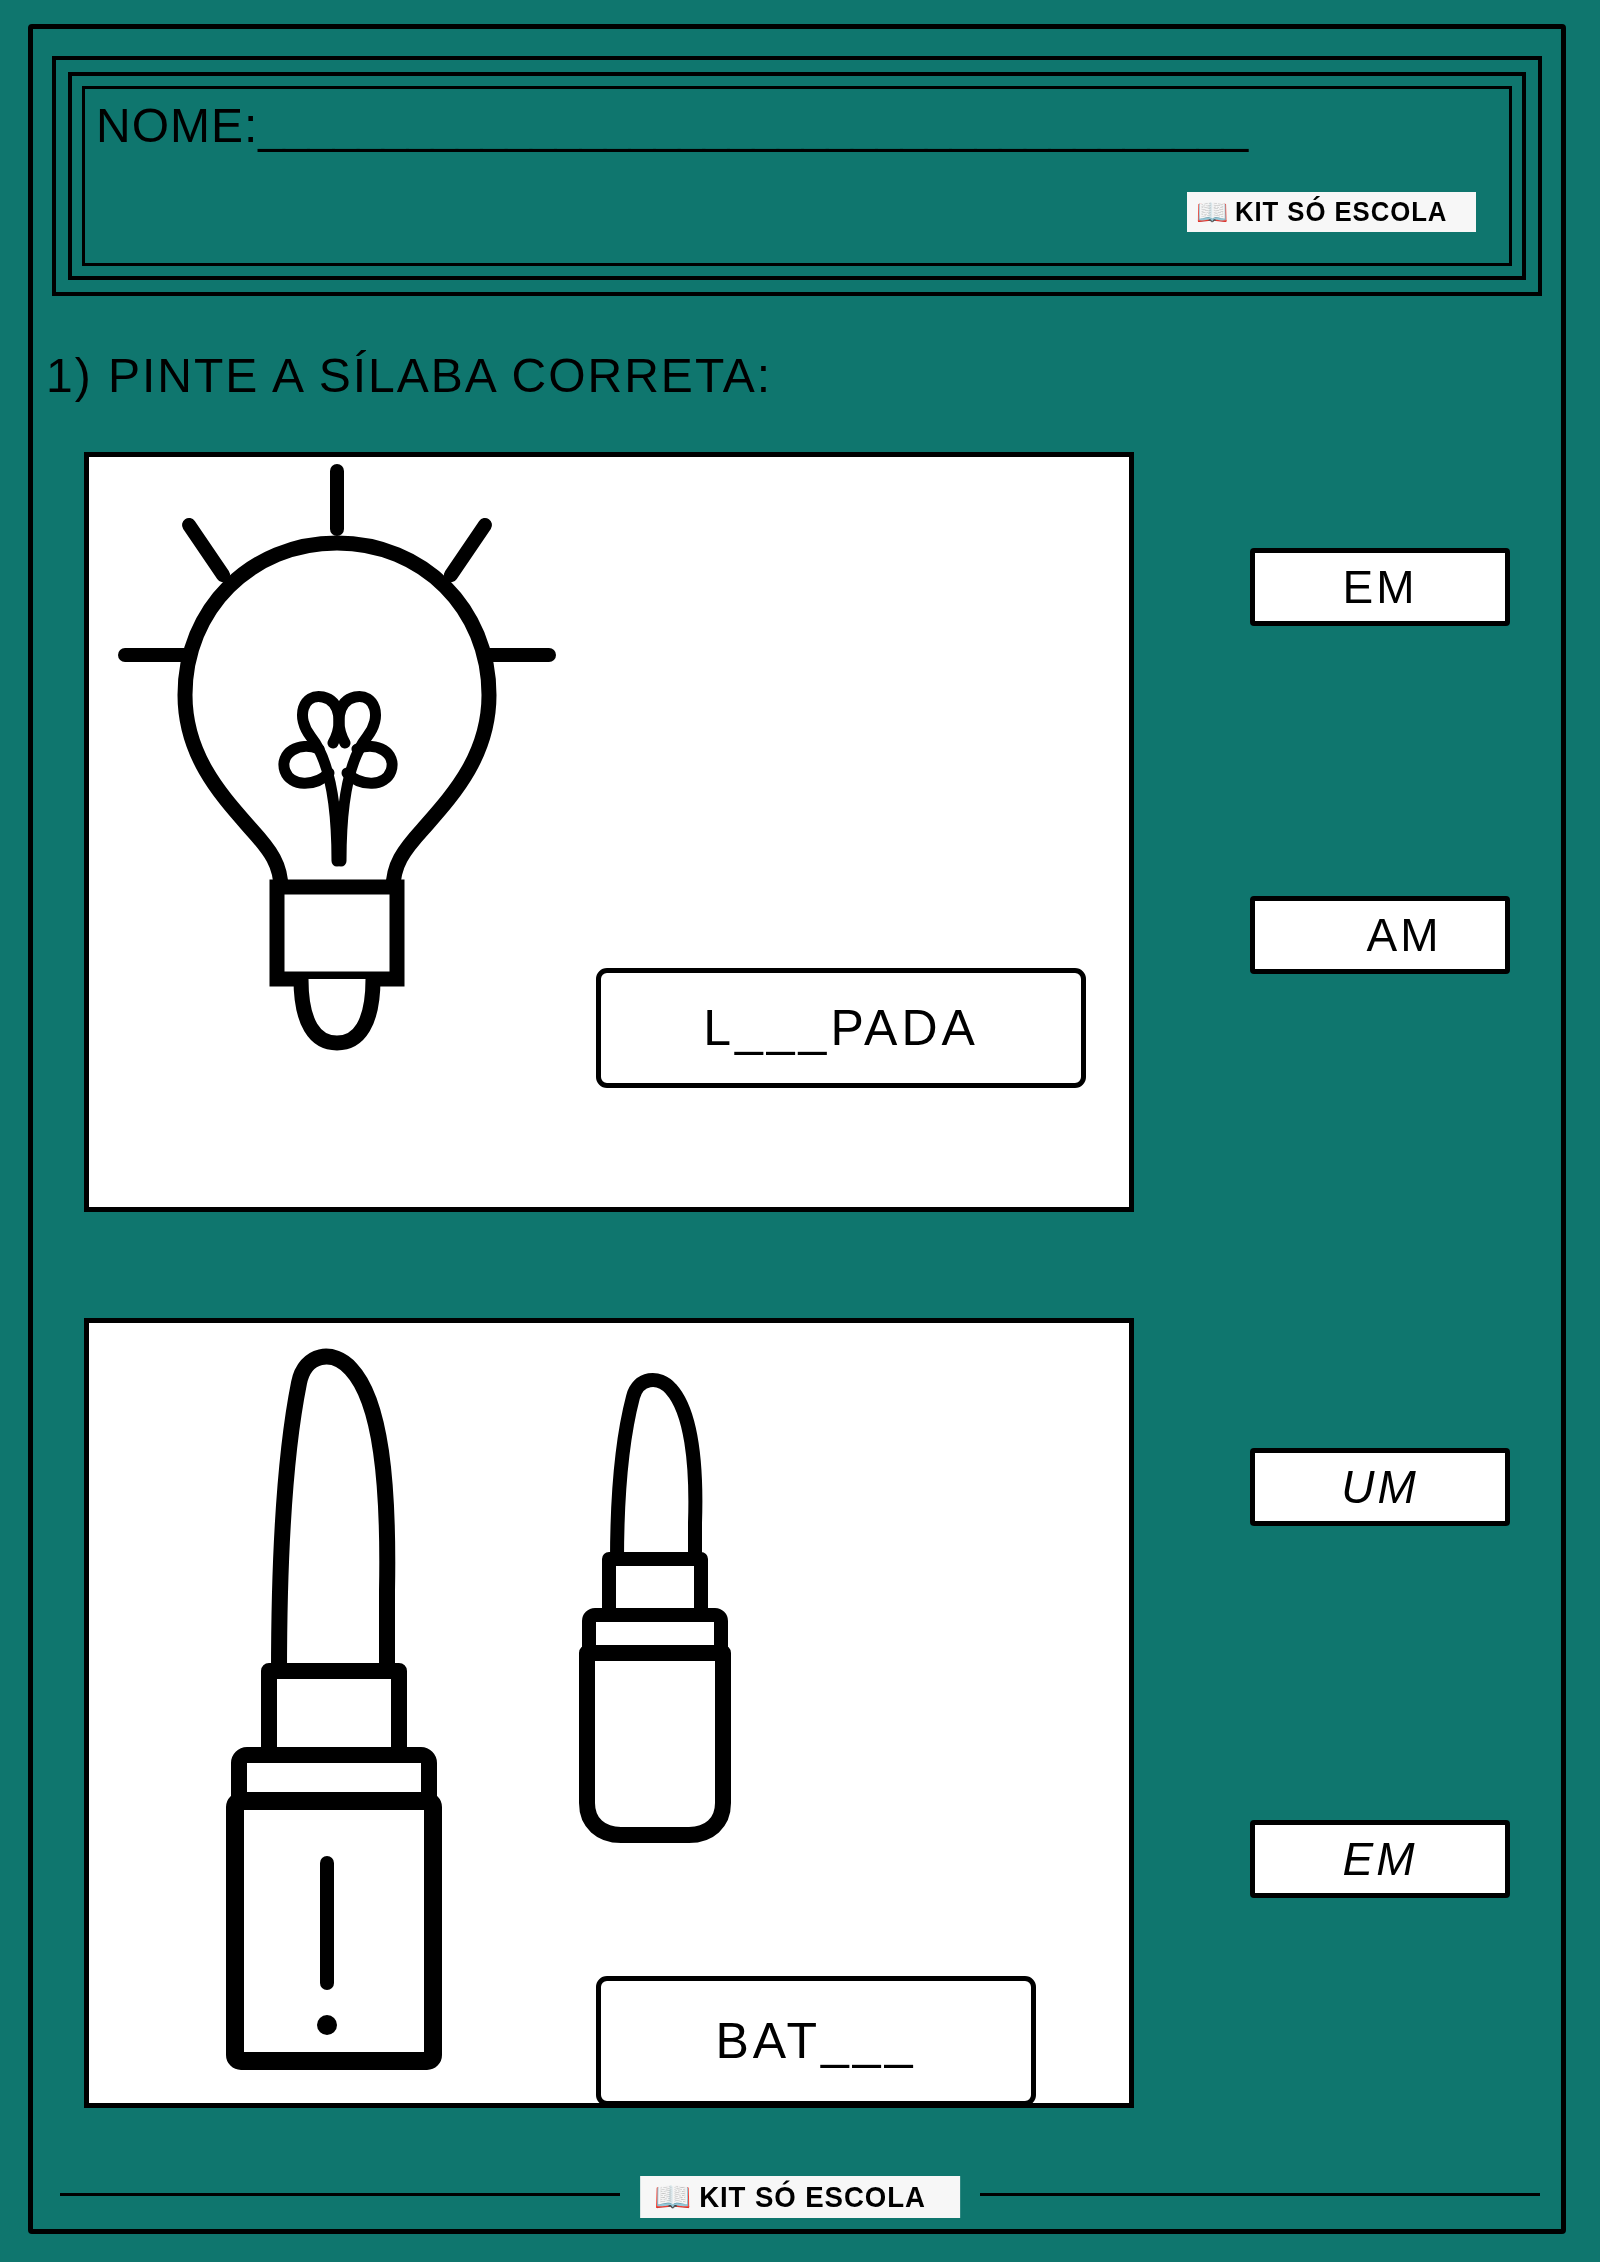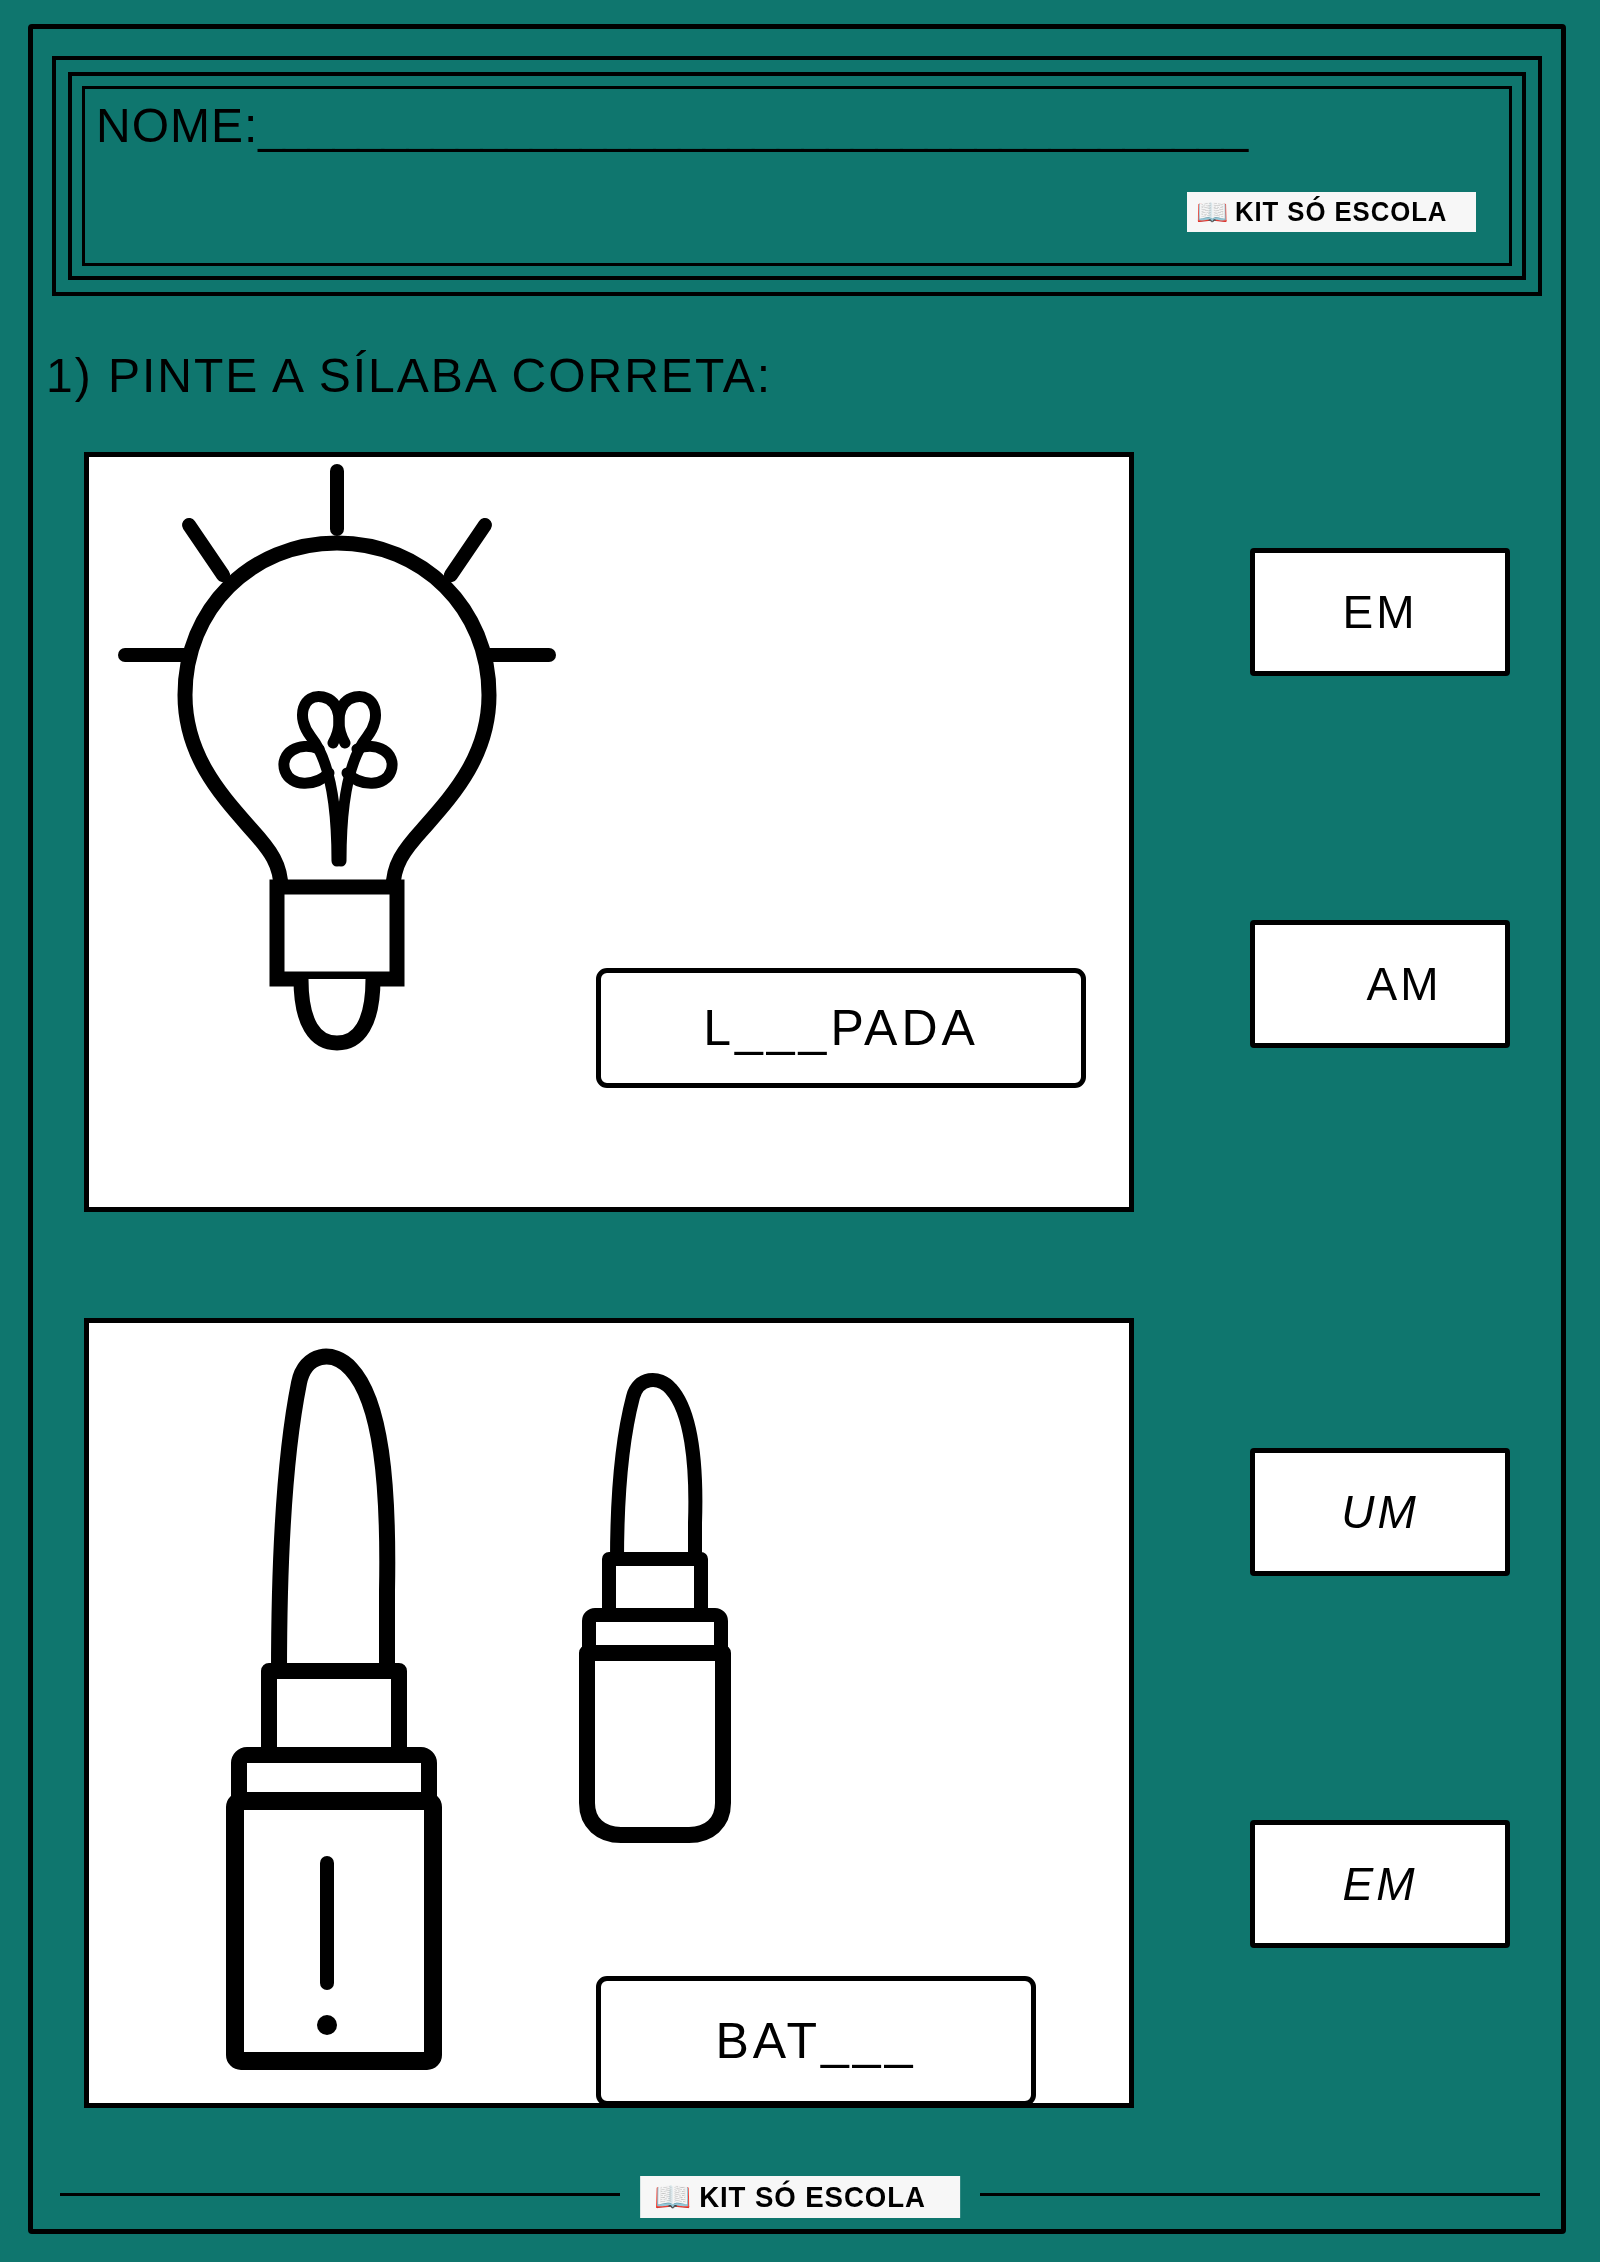--- a/index.html
+++ b/index.html
@@ -146,21 +146,21 @@
     border: 5px solid #000;
     box-sizing: border-box;
     background: #fff;
     display: flex;
     align-items: center;
     justify-content: center;
     font-size: 46px;
     font-weight: 500;
     letter-spacing: 3px;
     width: 260px;
-    height: 128px;
+    height: 78px;
     border-radius: 4px;
   }
   .chip-col1 { left: 1250px; }
   .chip-col2 { left: 1250px; font-style: italic; }
 
   
   .footer-brand {
     position: absolute;
     left: 50%;
     transform: translateX(-50%);
@@ -230,21 +230,21 @@
       </g>
 
       <rect x="188" y="430" width="120" height="92" stroke="#000" stroke-width="15" fill="#fff"></rect>
       <path d="M212 522 C212 566 226 586 248 586 C270 586 284 566 284 522" stroke="#000" stroke-width="15" fill="#fff"></path>
     </svg>
   </div>
 
   <div class="word-card" id="word1">L___PADA</div>
 
   <div class="chip chip-col1" style="top: 548px;">EM</div>
-  <div class="chip chip-col1" style="top: 920px; padding-left: 48px;">AM</div>
+  <div class="chip chip-col1" style="top: 896px; padding-left: 48px;">AM</div>
 
   <div class="ex-box" id="ex2">
     <svg width="1040" height="780" viewBox="0 0 1040 780">
 
       <g fill="#fff" stroke="#000" stroke-linejoin="round">
         <path d="M190 350 C190 230 196 130 210 60 C216 30 244 26 262 46 C292 78 300 160 298 268 L298 350 Z" stroke-width="16"></path>
         <rect x="180" y="348" width="130" height="86" stroke-width="16"></rect>
         <rect x="150" y="432" width="190" height="50" rx="8" stroke-width="16"></rect>
         <rect x="146" y="478" width="198" height="260" rx="6" stroke-width="18"></rect>
       </g>

